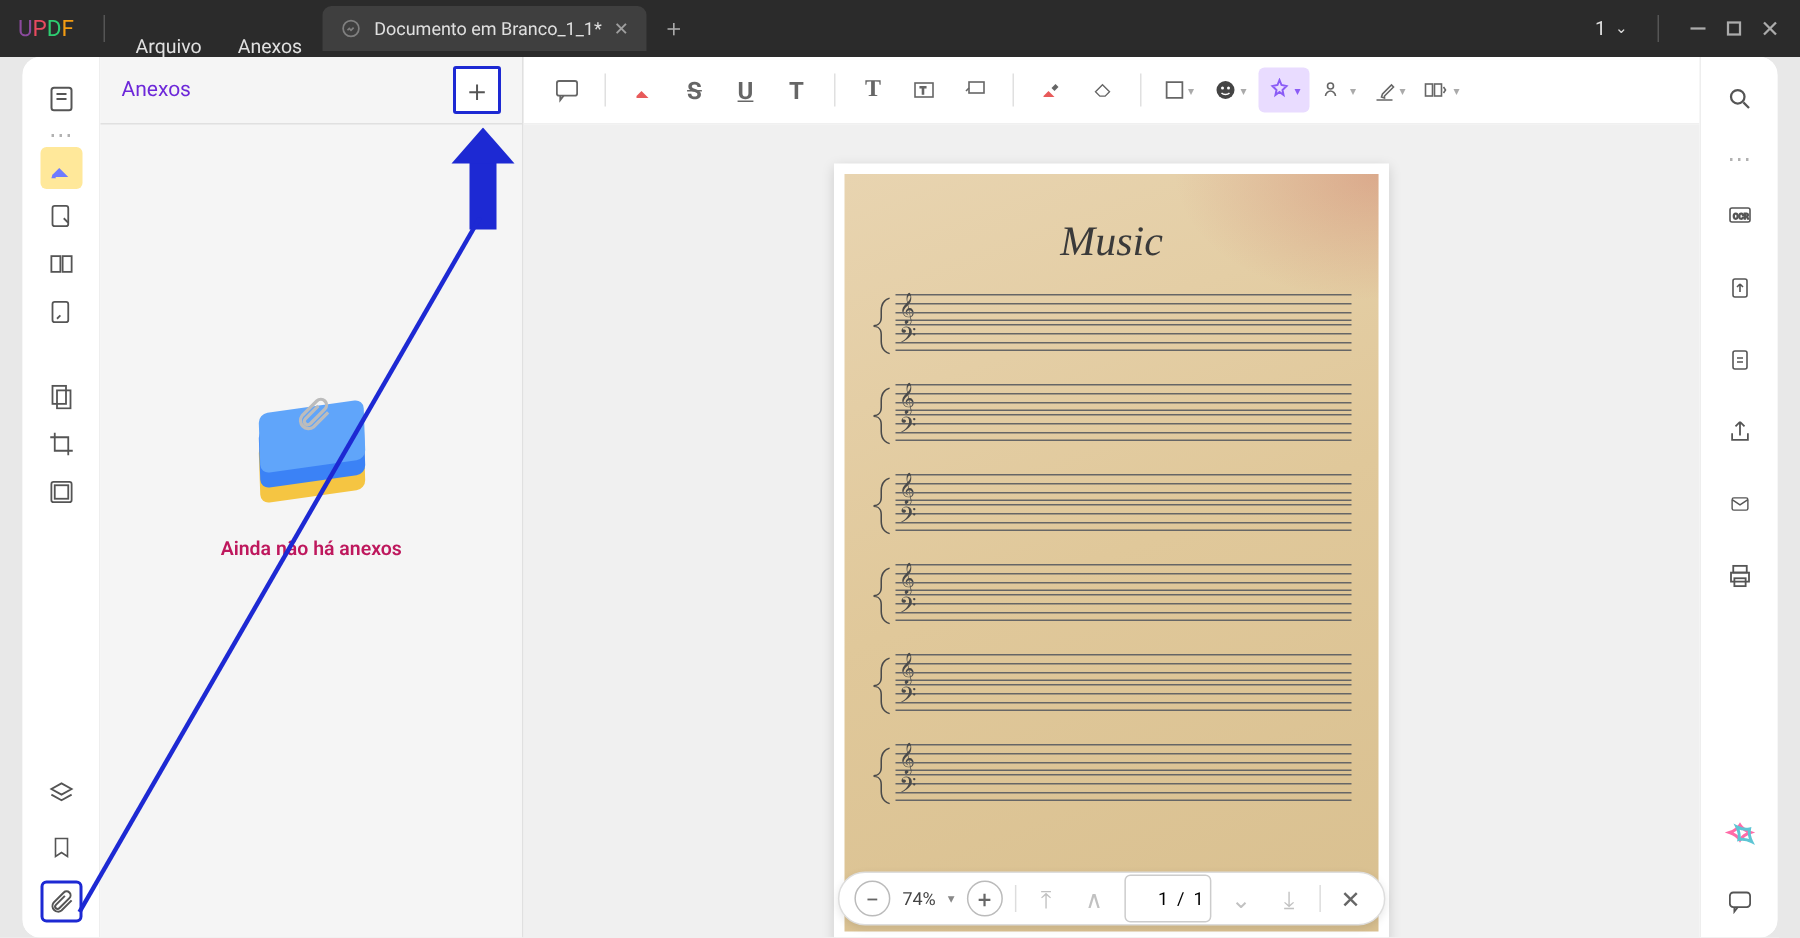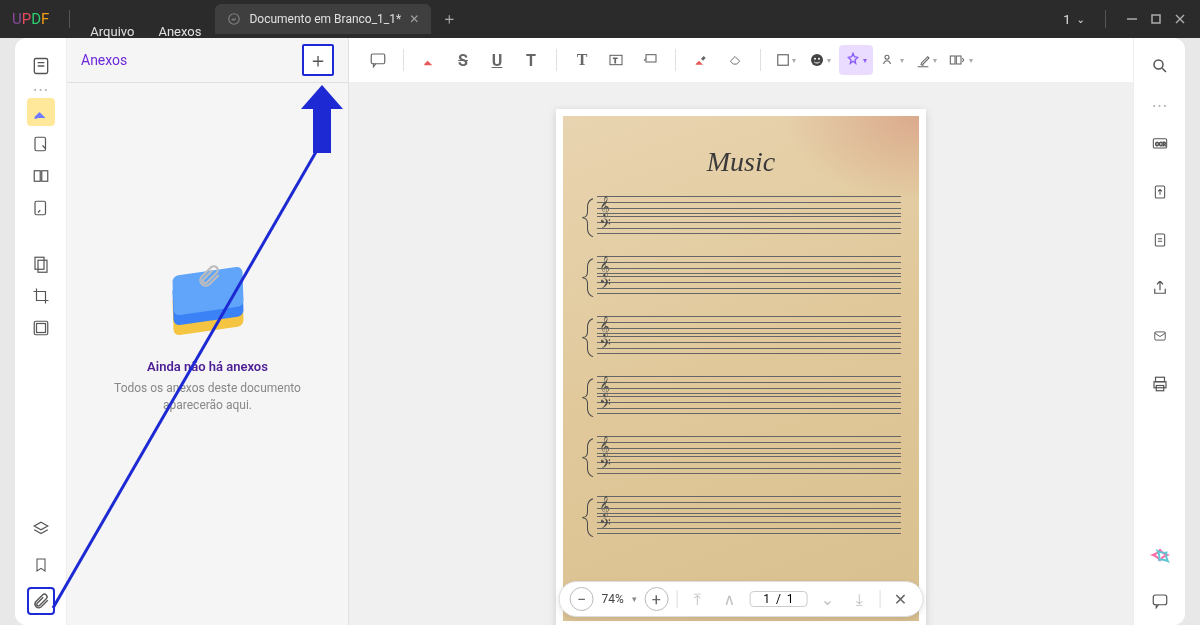--- a/index.html
+++ b/index.html
@@ -33,21 +33,21 @@
 .panel-head{height:45px;display:flex;align-items:center;justify-content:space-between;padding:0 14px;border-bottom:1px solid #e0e0e0;}
 .panel-title{font-size:14px;color:#6d28d9;}
 .add-att{width:32px;height:32px;display:flex;align-items:center;justify-content:center;border:2px solid #1d29d3;background:#fff;border-radius:2px;cursor:pointer;font-size:20px;color:#555;}
 .empty-state{display:flex;flex-direction:column;align-items:center;padding-top:180px;text-align:center;}
 .stack-icon{width:80px;height:80px;position:relative;margin-bottom:16px;}
 .layer{position:absolute;width:70px;height:40px;border-radius:6px;transform:skewY(-6deg) rotate(-2deg);left:5px;}
 .layer.l1{background:#f5c542;top:28px;}
 .layer.l2{background:#3b82f6;top:18px;}
 .layer.l3{background:#60a5fa;top:8px;}
 .clip{position:absolute;top:-2px;left:28px;}
-.empty-title{font-size:13px;font-weight:600;color:#4c1d95;margin-bottom:6px;}
+.empty-title{font-size:13px;font-weight:600;color:#be185d;margin-bottom:6px;}
 .empty-sub{font-size:12px;color:#888;padding:0 20px;line-height:1.4;}
 .content{flex:1;display:flex;flex-direction:column;position:relative;}
 .toolbar{height:45px;display:flex;align-items:center;padding:0 14px;gap:4px;border-bottom:1px solid #f0f0f0;}
 .tbtn{width:30px;height:30px;display:flex;align-items:center;justify-content:center;border-radius:4px;cursor:pointer;color:#555;}
 .tbtn.pill{background:#e9dcff;color:#8b5cf6;width:34px;}
 .tsep{width:1px;height:22px;background:#e0e0e0;margin:0 6px;}
 .tbtn .dd{font-size:8px;margin-left:2px;color:#aaa;}
 .canvas{flex:1;background:#f0f0f0;display:flex;justify-content:center;padding-top:26px;overflow:hidden;position:relative;}
 .page{width:370px;height:520px;background:#fff;box-shadow:0 2px 8px rgba(0,0,0,.15);}
 .sheet{margin:7px;width:356px;height:505px;background:linear-gradient(160deg,#e8d4b0 0%,#e0c89a 50%,#d9c090 100%);position:relative;padding:30px 18px;}
@@ -63,21 +63,21 @@
 .staff::after{top:66%;}
 .clef{position:absolute;left:2px;font-size:18px;line-height:18px;color:#4a4a4a;}
 .right-rail{width:52px;background:#fff;display:flex;flex-direction:column;align-items:center;padding-top:14px;gap:20px;border-left:1px solid #eee;position:relative;}
 .rr-bottom{position:absolute;bottom:10px;display:flex;flex-direction:column;align-items:center;gap:14px;}
 .ai-btn{width:24px;height:24px;}
 .pager{position:absolute;bottom:8px;left:50%;transform:translateX(-50%);background:#fff;border:1px solid #ddd;border-radius:20px;height:36px;display:flex;align-items:center;padding:0 10px;gap:8px;box-shadow:0 2px 6px rgba(0,0,0,.1);}
 .pbtn{width:24px;height:24px;display:flex;align-items:center;justify-content:center;cursor:pointer;color:#666;border-radius:50%;}
 .pbtn.circ{border:1px solid #bbb;}
 .zoom{font-size:12px;color:#444;}
 .psep{width:1px;height:18px;background:#ddd;}
-.page-input{width:58px;height:16px;border:1px solid #ccc;border-radius:4px;text-align:center;font-size:12px;padding:0 4px;}
+.page-input{width:58px;height:32px;border:1px solid #ccc;border-radius:4px;text-align:right;font-size:12px;padding:0 4px;}
 .arrow-ann{position:absolute;top:85px;left:295px;pointer-events:none;}
 .line-ann{position:absolute;top:145px;left:48px;width:275px;height:470px;pointer-events:none;}
 svg{display:block;}
 </style>
 </head>
 <body>
 
 <div class="titlebar">
   <div class="logo"><span class="u">U</span><span class="p">P</span><span class="d">D</span><span class="f">F</span></div>
   <div class="vsep"></div>
@@ -202,21 +202,20 @@
     <div class="empty-state">
       <div class="stack-icon">
         <div class="layer l1"></div>
           <div class="layer l2"></div>
           <div class="layer l3"></div>
         <svg class="clip" width="26" height="30" viewBox="0 0 24 24" fill="none" stroke="#bcbcbc" stroke-width="2">
             <path d="M21 11l-9 9a5 5 0 01-7-7l9-9a3.5 3.5 0 015 5l-9 9a2 2 0 01-3-3l8-8"></path>
           </svg>
       </div>
       <div class="empty-title">Ainda não há anexos</div>
-      <div class="empty-sub">Todos os anexos deste documento aparecerão aqui.</div>
     </div>
   </div>
 
   <div class="content">
     <div class="toolbar">
       <div class="tbtn">
           <svg width="18" height="18" viewBox="0 0 24 24" fill="none" stroke="#666" stroke-width="1.6">
             <rect x="3" y="4" width="18" height="13" rx="2"></rect>
             <path d="M9 17l-3 4v-4"></path>
           </svg>

